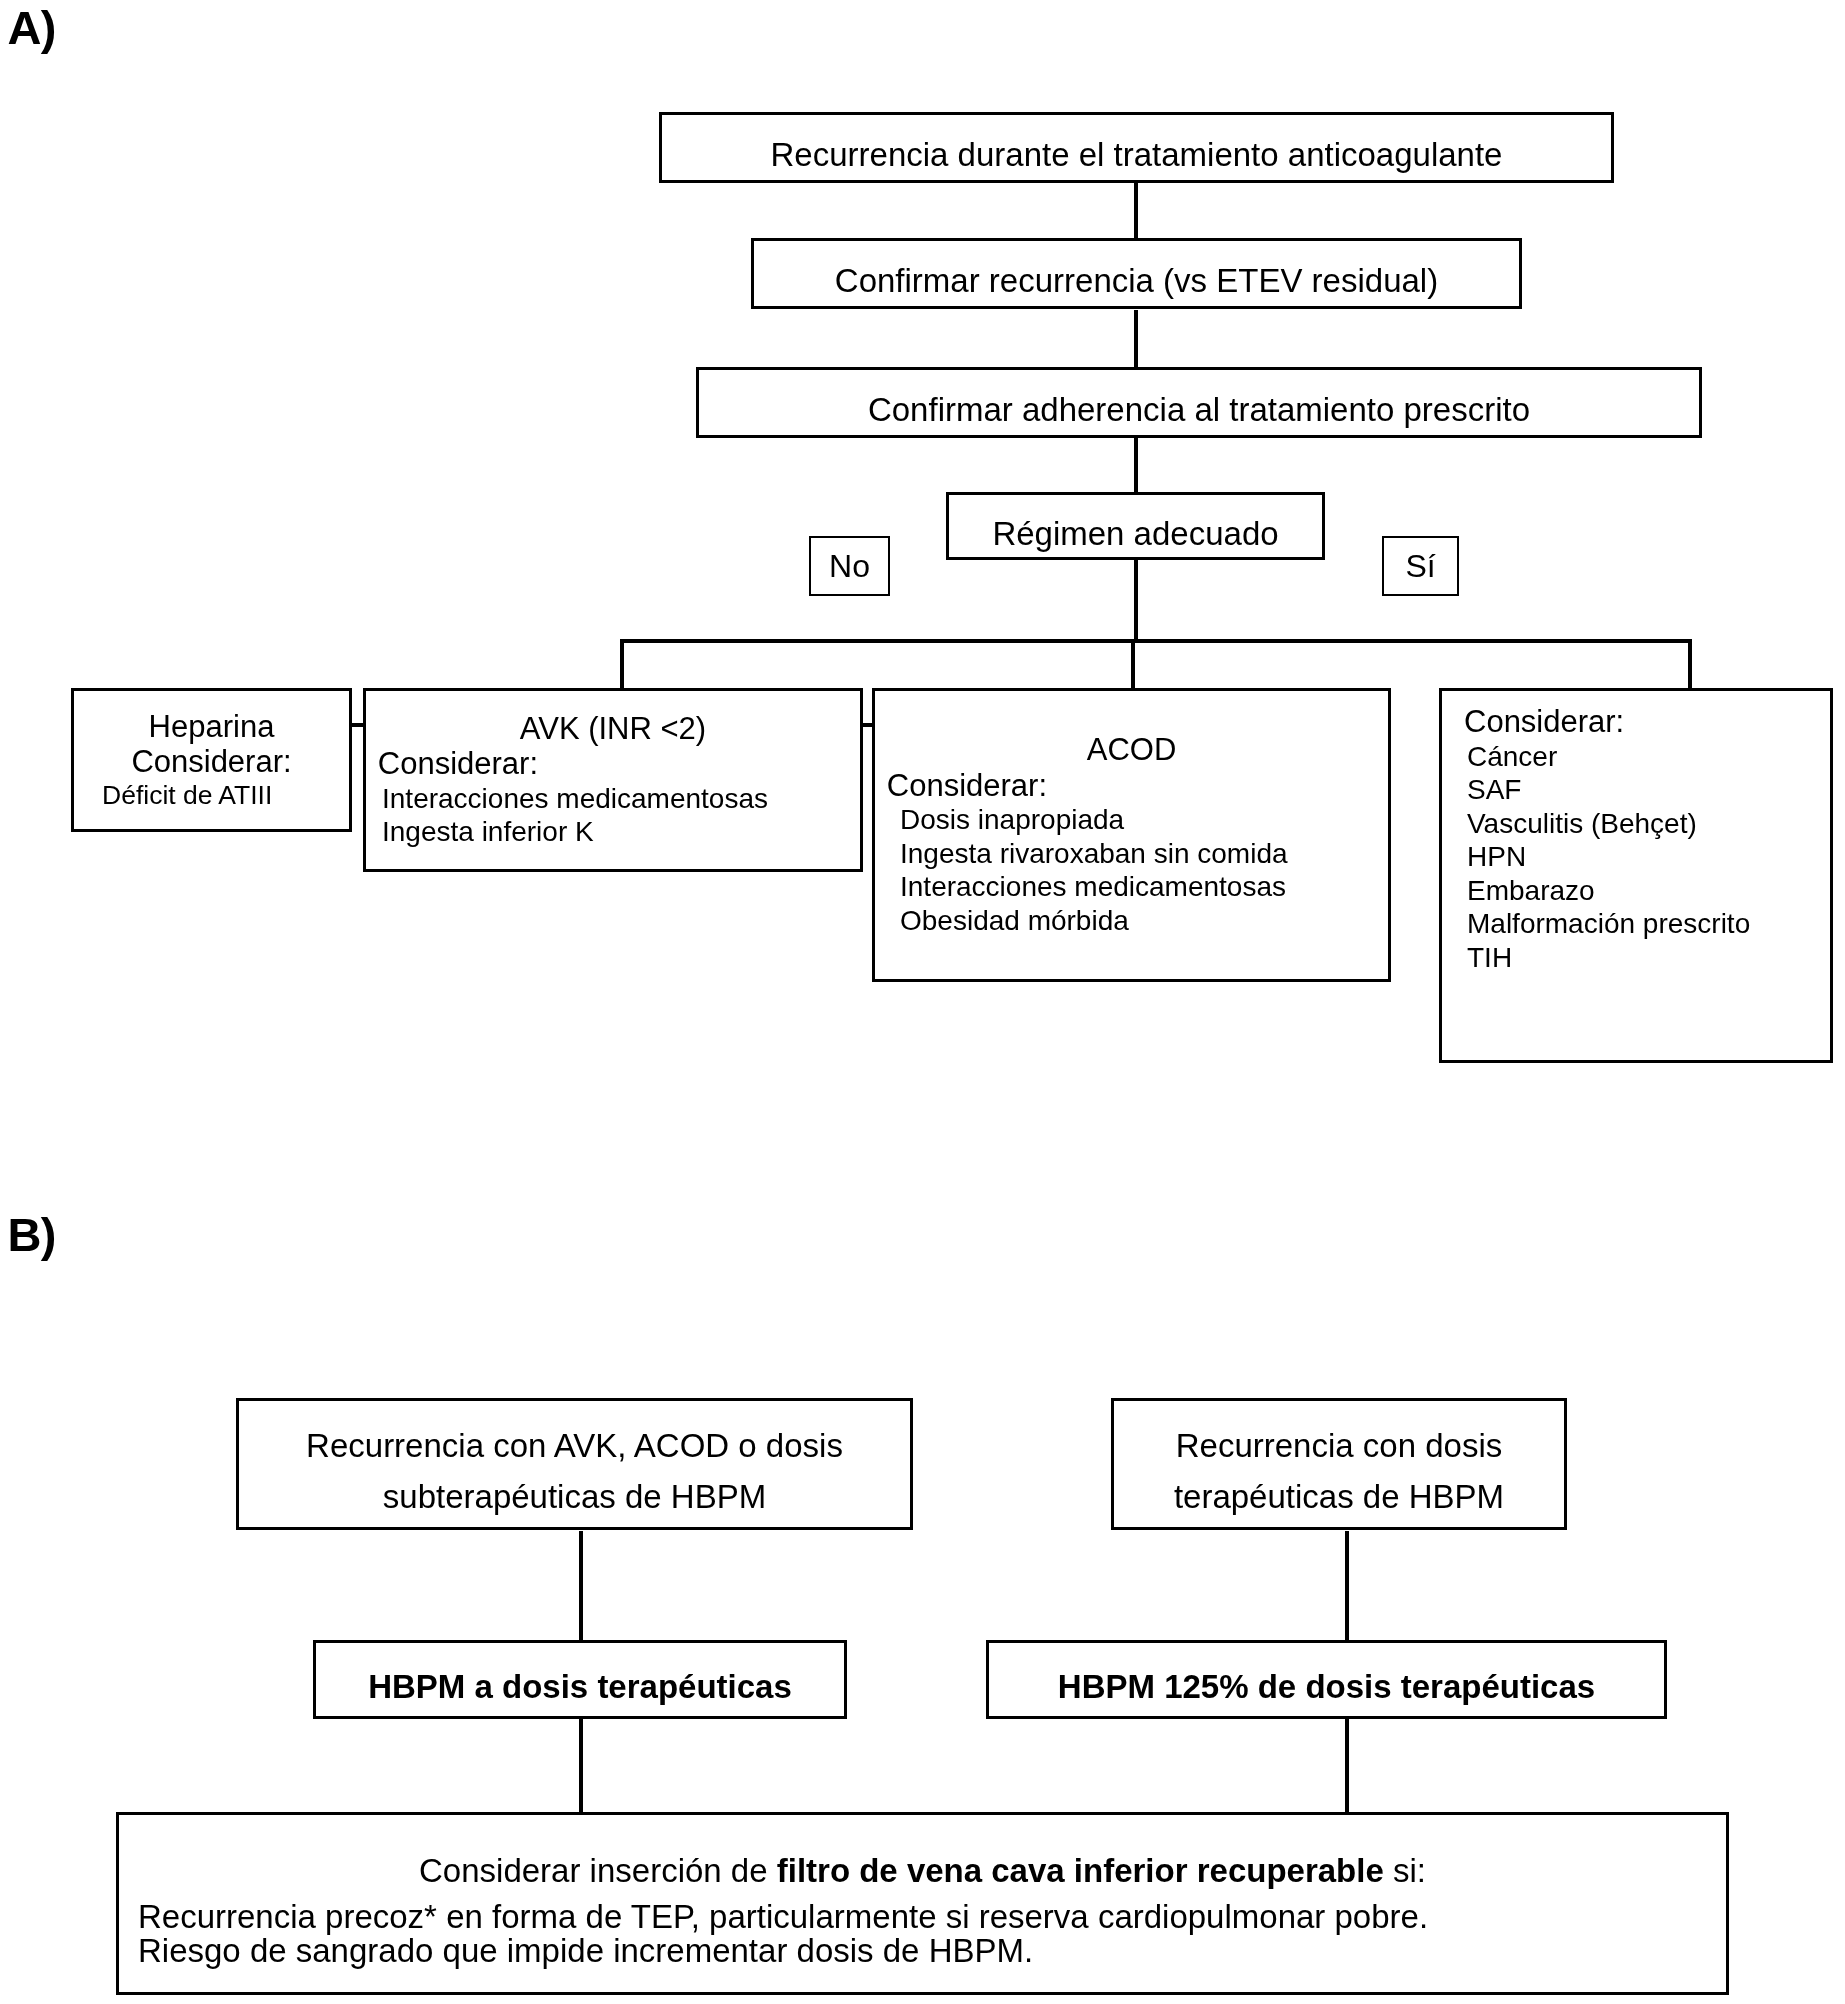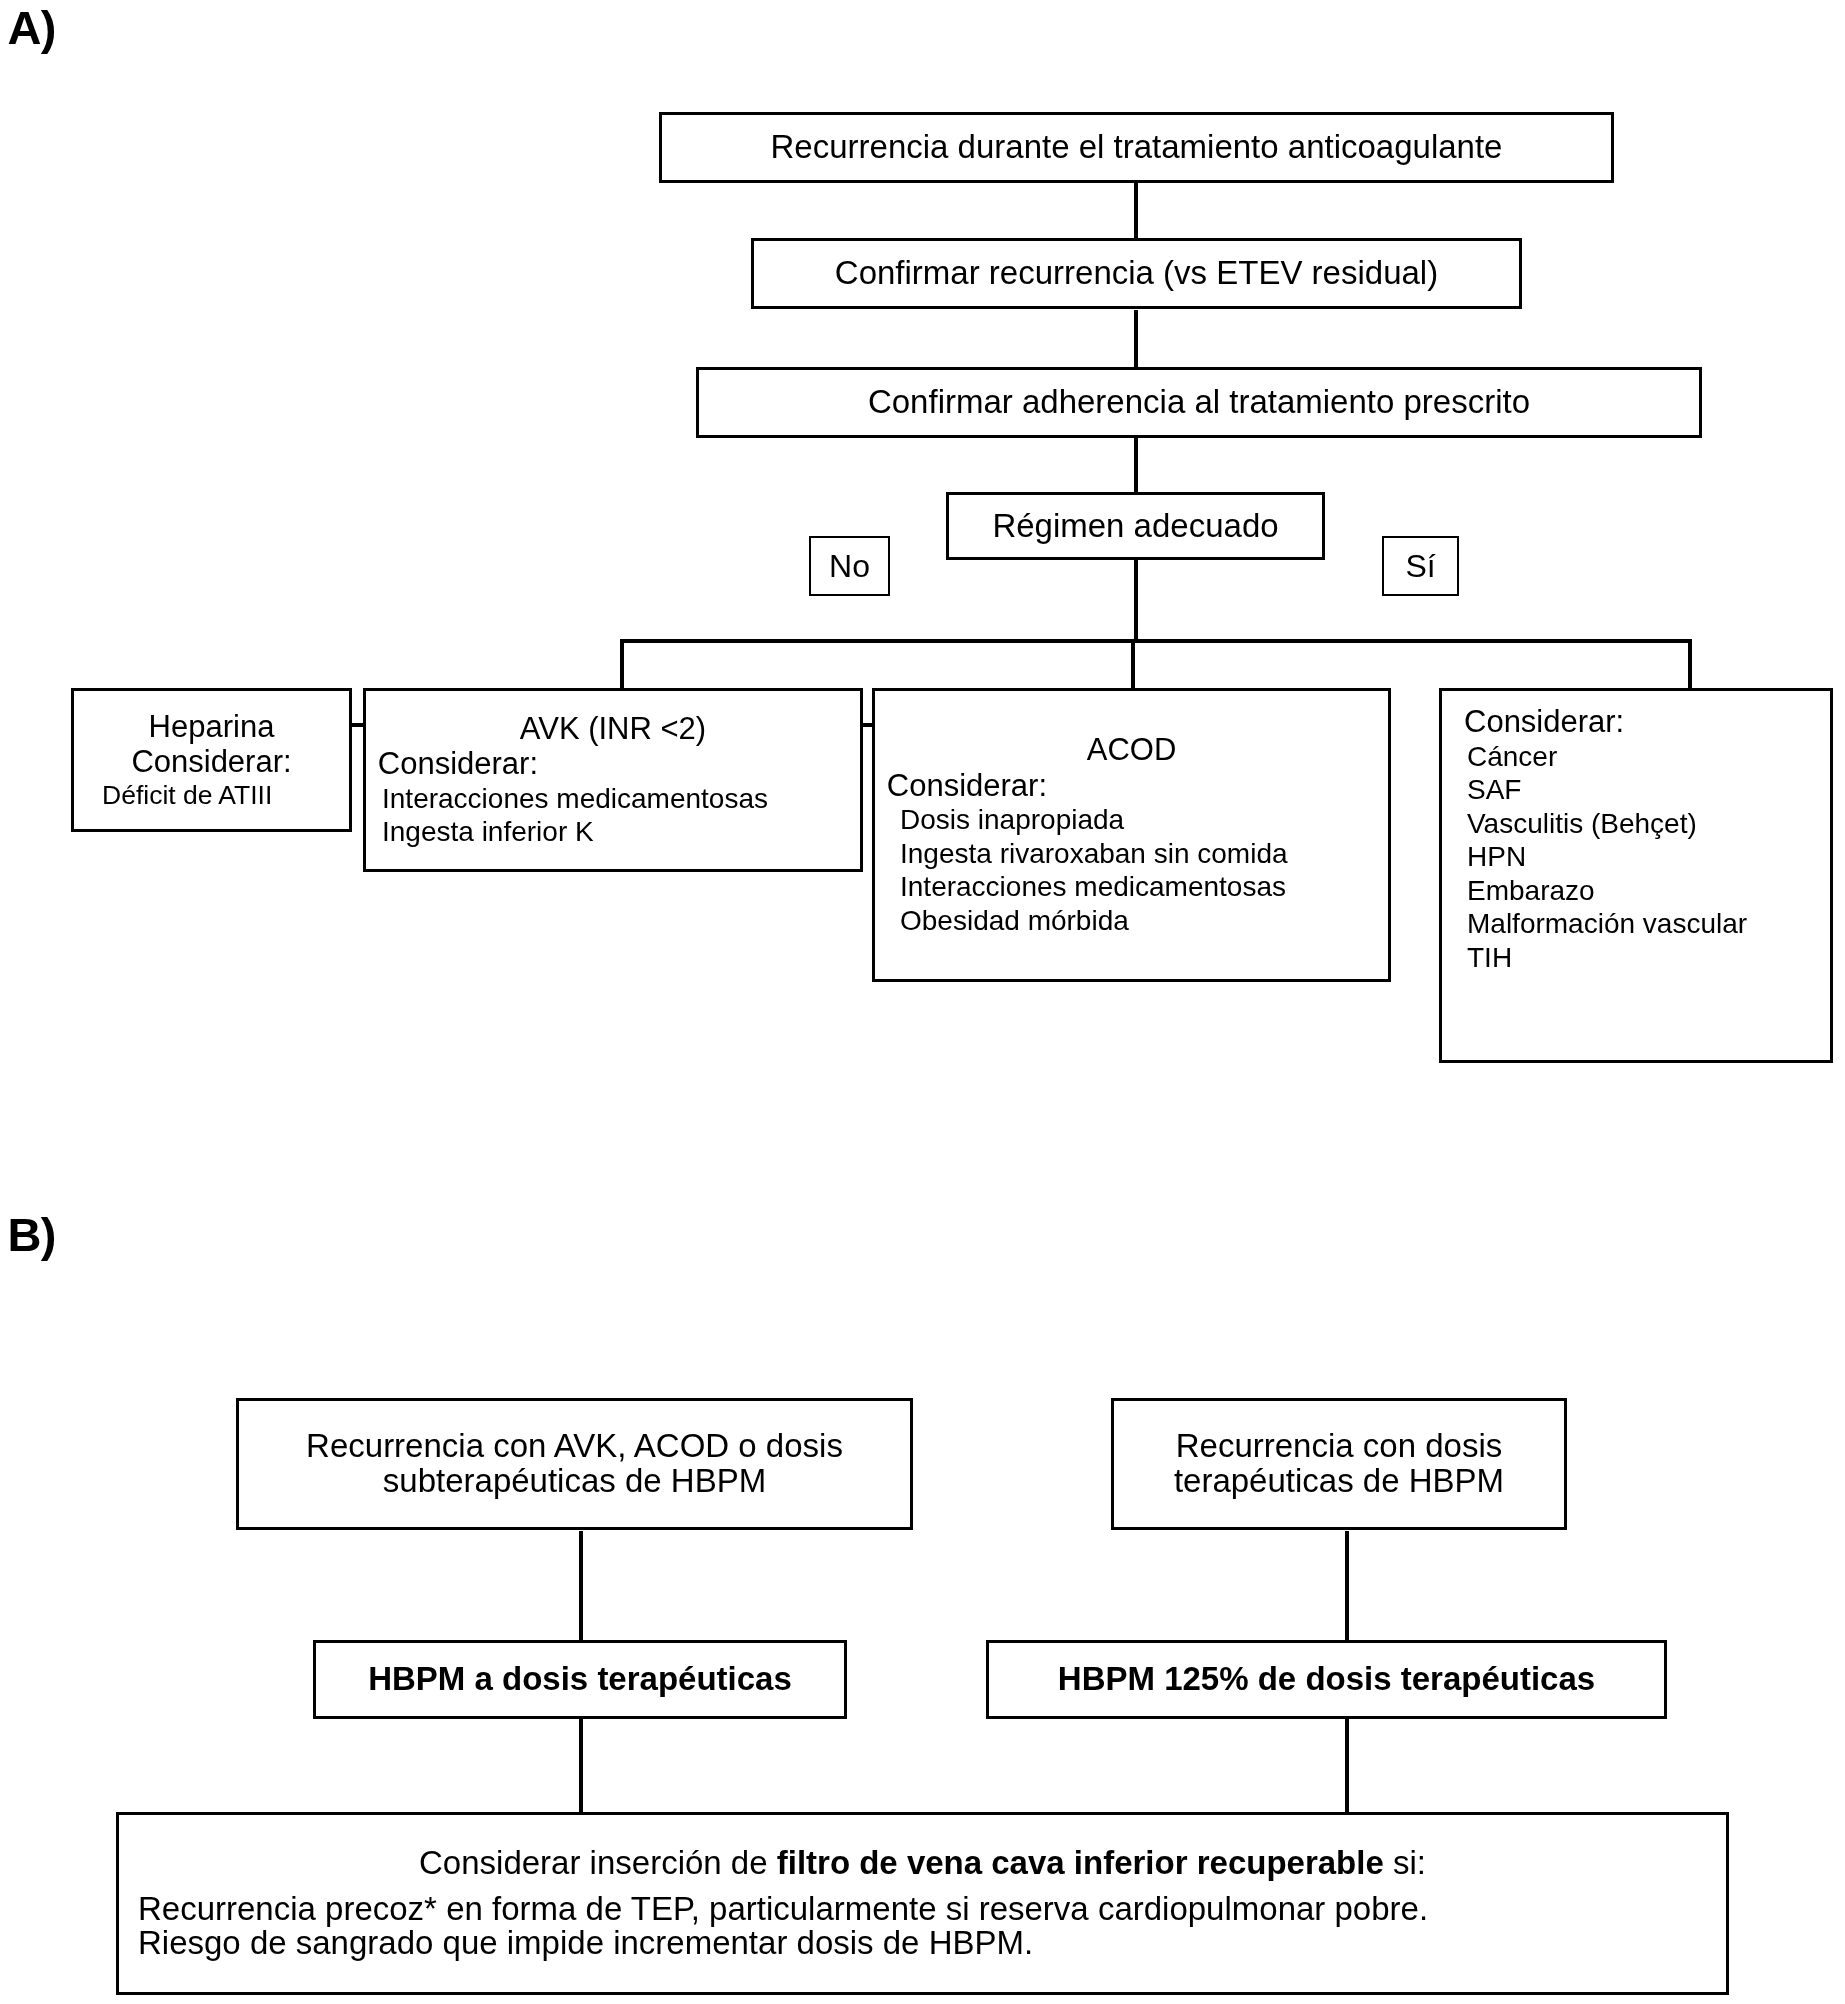--- a/index.html
+++ b/index.html
@@ -44,21 +44,21 @@
     font-size:32px; line-height:1;
   }
 
   
   .ln-v{ position:absolute; width:3.7px; background:#000; z-index:1; }
   .ln-h{ position:absolute; height:3.7px; background:#000; z-index:1; }
 
   
   .indent{ padding-left:25px; }
   .indent-sm{ padding-left:16px; }
-  .pad-lr{ padding:0 23px; }
+  .pad-lr{ padding:0 23px;margin-top:16px; }
 </style>
 </head>
 <body>
 
 <div class="fig">
 
   <div class="panel-letter" style="left:7.4px; top:3.7px;">A)</div>
 
   <div class="box t-big" style="left:659px; top:112px; width:955px; height:71px;">
     <span class="ln center pad-lr">Recurrencia durante el tratamiento anticoagulante</span>
@@ -123,21 +123,21 @@
     <span class="ln left t-sm indent">Obesidad mórbida</span>
   </div>
 
   <div class="box t-mid" style="left:1439px; top:688px; width:394px; height:375px; justify-content:flex-start; padding-top:13.2px;">
     <span class="ln left" style="padding-left:22px;">Considerar:</span>
     <span class="ln left t-sm indent">Cáncer</span>
     <span class="ln left t-sm indent">SAF</span>
     <span class="ln left t-sm indent">Vasculitis (Behçet)</span>
     <span class="ln left t-sm indent">HPN</span>
     <span class="ln left t-sm indent">Embarazo</span>
-    <span class="ln left t-sm indent">Malformación vascular</span>
+    <span class="ln left t-sm indent">Malformación prescrito</span>
     <span class="ln left t-sm indent">TIH</span>
   </div>
 
   <div class="panel-letter" style="left:7.4px; top:1211px;">B)</div>
 
   <div class="box t-big" style="left:236px; top:1398px; width:677px; height:132px;">
     <span class="ln center pad-lr">Recurrencia con AVK, ACOD o dosis</span>
     <span class="ln center pad-lr">subterapéuticas de HBPM</span>
   </div>
 

